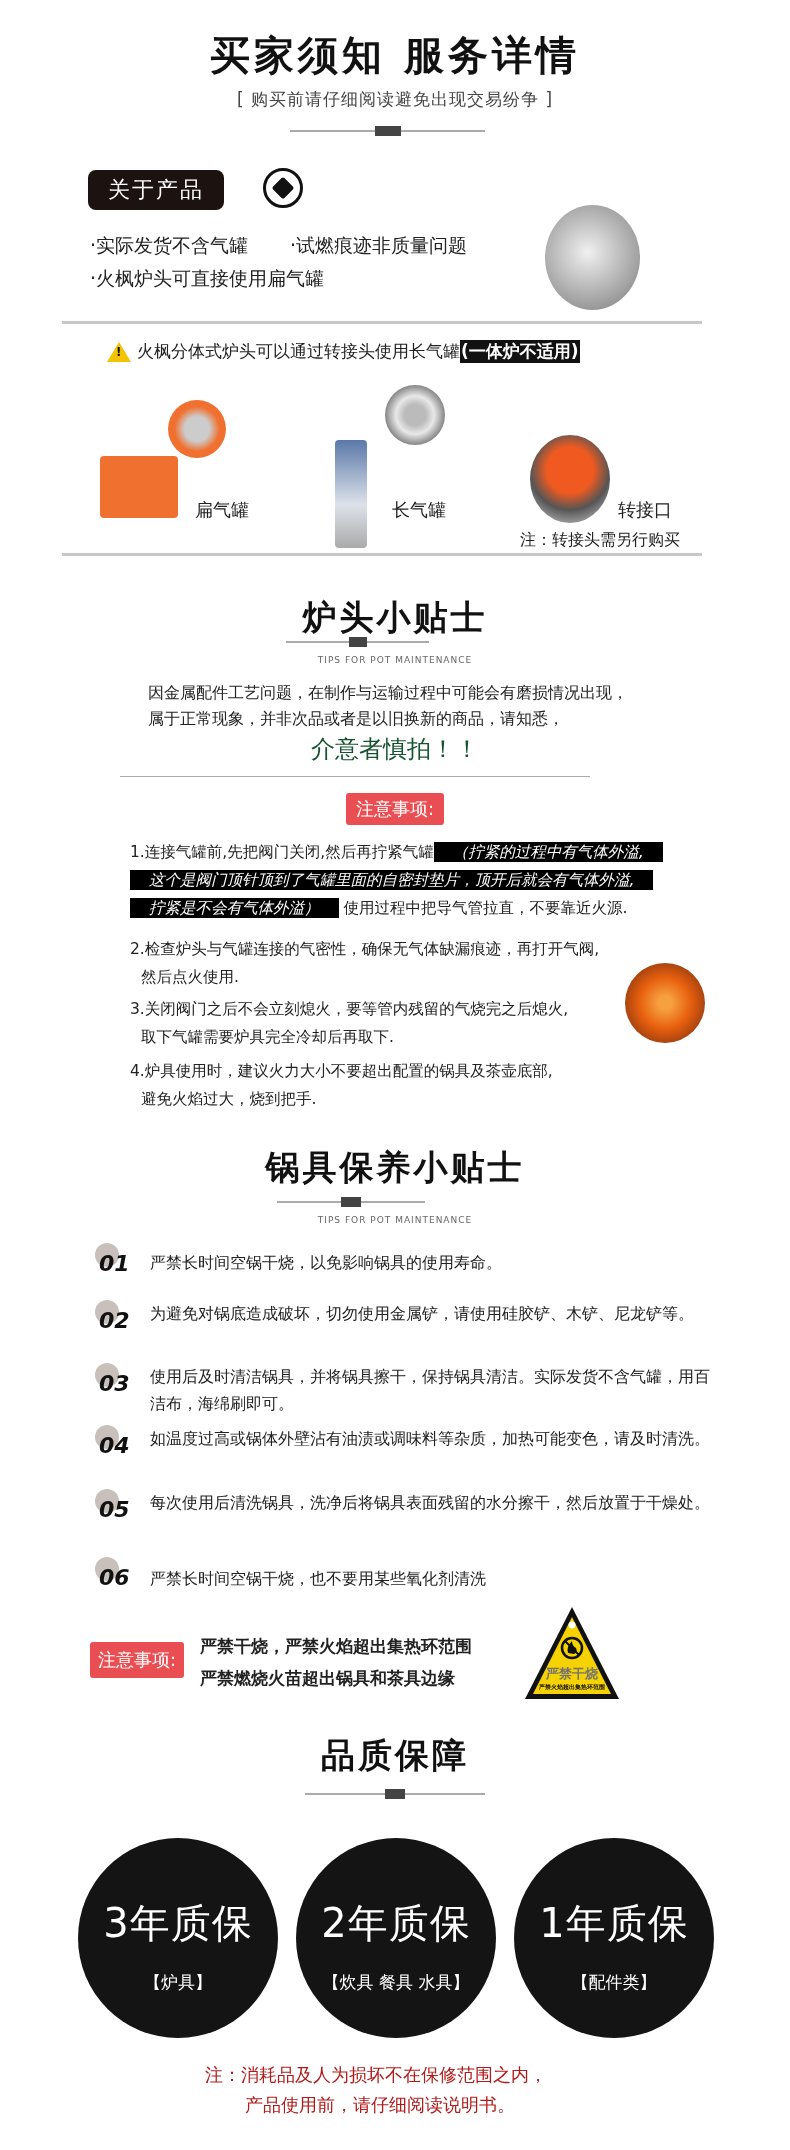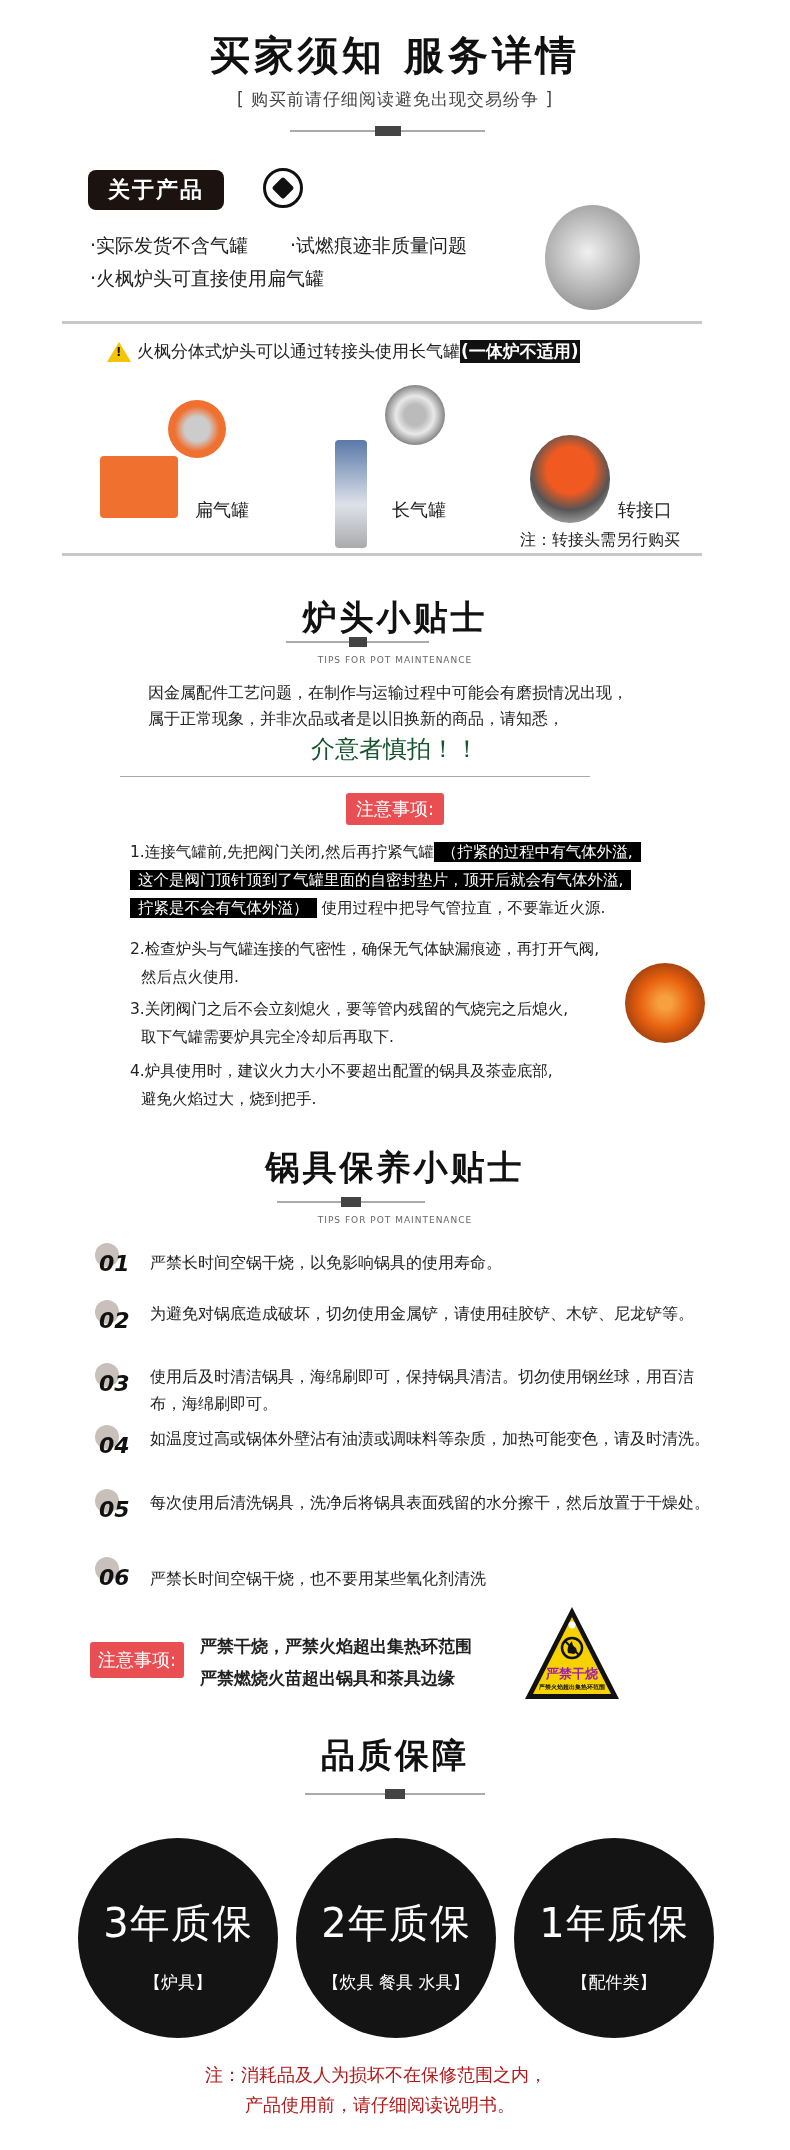--- a/index.html
+++ b/index.html
@@ -7,41 +7,41 @@
   body { font-family: "DejaVu Sans", "Liberation Sans", sans-serif; color: #222; position: relative; height: 2150px; overflow: hidden; }
   .abs { position: absolute; }
   .center { left: 0; width: 790px; text-align: center; }
 
   .h1 { font-size: 40px; font-weight: bold; color: #111; letter-spacing: 4px; }
   .sub { font-size: 17px; color: #444; letter-spacing: 1px; }
   .divider { position: absolute; height: 2px; background: #aaa; }
   .divider .mark { position: absolute; top: -4px; width: 26px; height: 10px; background: #444; left: 50%; margin-left: -13px; }
   .tips-en { font-size: 9px; color: #666; letter-spacing: 1px; }
 
-  .pill-dark { background: #1c1210; color: #fff; font-size: 22px; font-weight: bold; border-radius: 8px; padding: 5px 20px; letter-spacing: 2px; }
+  .pill-dark { background: #1c1210; color: #fff; font-size: 22px; font-weight: normal; border-radius: 8px; padding: 5px 20px; letter-spacing: 2px; }
   .circle-icon { width: 40px; height: 40px; border: 3px solid #111; border-radius: 50%; display: flex; align-items: center; justify-content: center; }
   .cube { width: 16px; height: 16px; background: #111; transform: rotate(45deg); border-radius: 2px; }
 
   .bullet { font-size: 19px; color: #222; }
   .hr { position: absolute; height: 3px; background: #c8c8c8; left: 62px; width: 640px; }
 
   .warn-line { font-size: 17px; color: #222; display: flex; align-items: center; }
   .warn-tri { width: 0; height: 0; border-left: 12px solid transparent; border-right: 12px solid transparent; border-bottom: 20px solid #f5c400; position: relative; margin-right: 6px; }
   .warn-tri span { position: absolute; left: -3px; top: 3px; font-size: 12px; font-weight: bold; color: #111; }
   .black-hl { background: #111; color: #fff; font-weight: bold; padding: 0 1px; }
 
   .img-ph { position: absolute; border-radius: 50%; }
   .caption { font-size: 18px; color: #222; }
 
   .h2 { font-size: 34px; font-weight: bold; color: #111; letter-spacing: 3px; }
   .para { font-size: 16px; color: #222; line-height: 26px; }
 
   .red-pill { background: #e84e52; color: #fff; font-size: 18px; padding: 4px 10px; border-radius: 3px; display: inline-block; }
   .note-line { font-size: 15.5px; color: #222; line-height: 28px; }
-  .black-box { background: #000; color: #fff; padding: 1px 8px; }
+  .black-box { background: #000; color: #fff; padding: 1px 19px; font-style: italic; }
 
   .tip-row { position: absolute; left: 95px; width: 620px; }
   .tip-num-wrap { position: absolute; left: 0; top: 0; width: 50px; height: 40px; }
   .tip-dot { position: absolute; left: 0; top: 0; width: 24px; height: 24px; border-radius: 50%; background: #c9c0bb; }
   .tip-num { position: absolute; left: 4px; top: 8px; font-size: 22px; font-weight: bold; font-style: italic; color: #111; }
   .tip-text { position: absolute; left: 55px; top: 0; font-size: 16px; color: #222; line-height: 27px; width: 560px; }
 
   .hazard { position: absolute; }
   .guarantee { position: absolute; width: 200px; height: 200px; border-radius: 50%; background: #141414; color: #fff; text-align: center; }
   .g-big { font-size: 40px; margin-top: 58px; letter-spacing: 1px; }
@@ -131,21 +131,21 @@
       <div class="tip-dot"></div>
       <div class="tip-num">02</div>
     </div>
   <div class="tip-text">为避免对锅底造成破坏，切勿使用金属铲，请使用硅胶铲、木铲、尼龙铲等。</div>
 </div>
 <div class="tip-row" style="top:1363px;">
   <div class="tip-num-wrap">
       <div class="tip-dot"></div>
       <div class="tip-num">03</div>
     </div>
-  <div class="tip-text">使用后及时清洁锅具，海绵刷即可，保持锅具清洁。切勿使用钢丝球，用百洁布，海绵刷即可。</div>
+  <div class="tip-text">使用后及时清洁锅具，并将锅具擦干，保持锅具清洁。实际发货不含气罐，用百洁布，海绵刷即可。</div>
 </div>
 <div class="tip-row" style="top:1425px;">
   <div class="tip-num-wrap">
       <div class="tip-dot"></div>
       <div class="tip-num">04</div>
     </div>
   <div class="tip-text">如温度过高或锅体外壁沾有油渍或调味料等杂质，加热可能变色，请及时清洗。</div>
 </div>
 <div class="tip-row" style="top:1489px;">
   <div class="tip-num-wrap">
@@ -169,21 +169,21 @@
 </div>
 <div class="hazard" style="top:1603px; left:522px; width:100px; height:100px;">
   <svg width="100" height="100" viewBox="0 0 100 100">
     <polygon points="50,4 97,96 3,96" fill="#111"></polygon>
     <polygon points="50,14 89,91 11,91" fill="#f5d200"></polygon>
     <circle cx="50" cy="22" r="3.5" fill="#fff"></circle>
     <circle cx="50" cy="45" r="10" fill="none" stroke="#111" stroke-width="2.5"></circle>
     <path d="M46 50 q-2 -6 4 -12 q0 5 4 7 q2 4 -2 6 z" fill="#111"></path>
     <line x1="43" y1="38" x2="57" y2="52" stroke="#111" stroke-width="2"></line>
   </svg>
-  <div class="abs" style="top:62px; left:0; width:100px; text-align:center; font-size:13px; font-weight:bold; color:#a21caf;">严禁干烧</div>
+  <div class="abs" style="top:62px; left:0; width:100px; text-align:center; font-size:13px; font-weight:bold; color:#737373;">严禁干烧</div>
   <div class="abs" style="top:80px; left:10px; width:80px; text-align:center; font-size:6px; font-weight:bold; color:#111;">严禁火焰超出集热环范围</div>
 </div>
 
 <div class="abs center h2" style="top:1733px;">品质保障</div>
 <div class="divider" style="top:1793px; left:305px; width:180px;">
     <div class="mark" style="width:20px; margin-left:-10px;"></div>
   </div>
 
 <div class="guarantee" style="top:1838px; left:78px;">
   <div class="g-big">3年质保</div>

